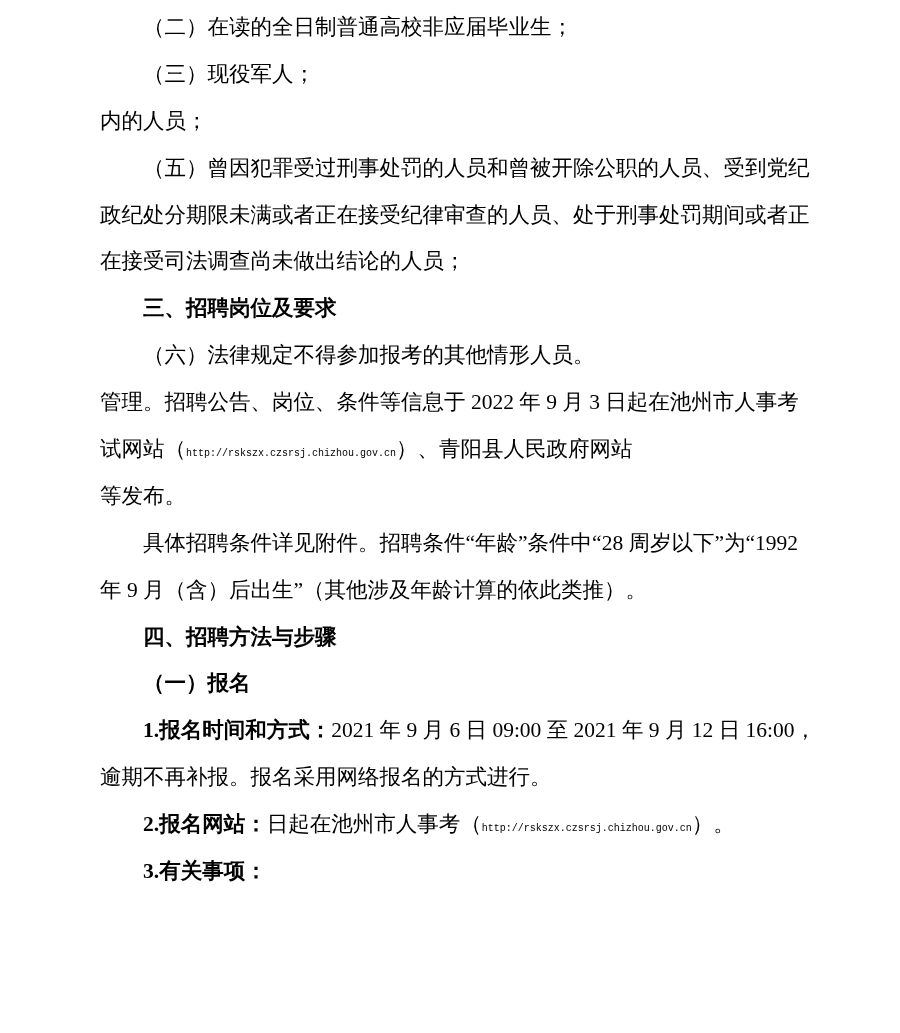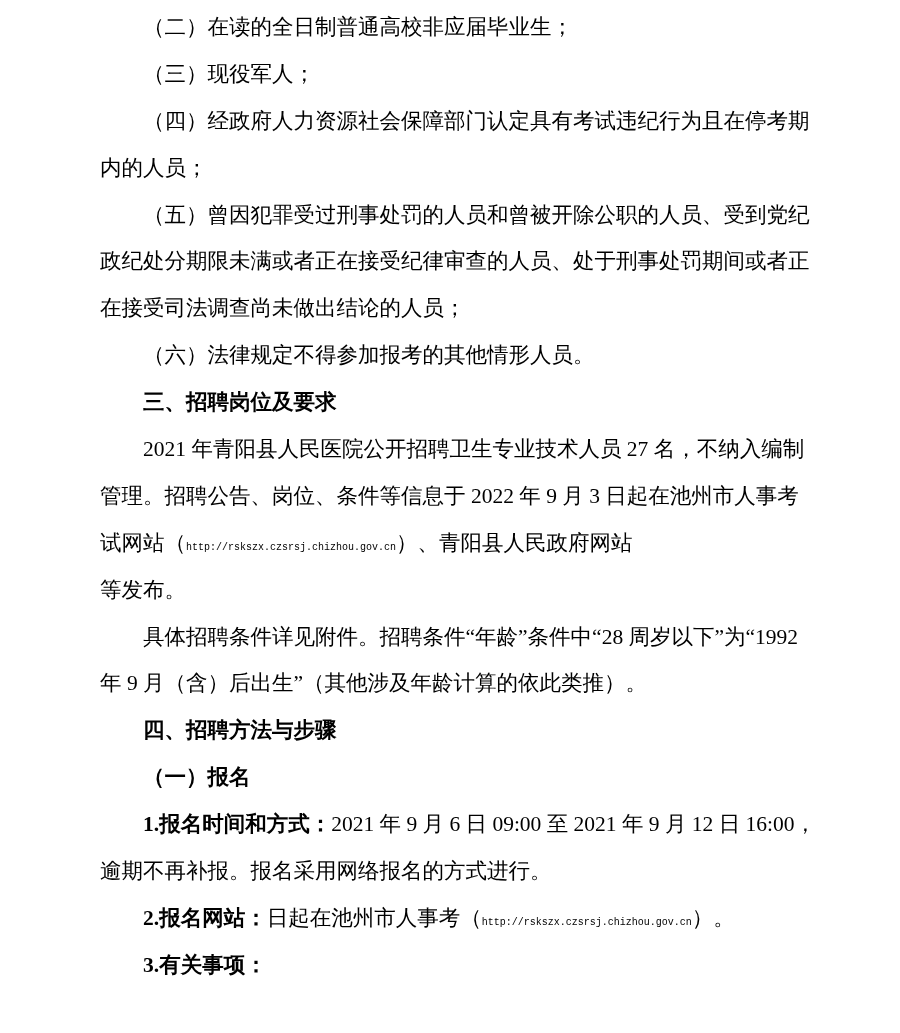--- a/index.html
+++ b/index.html
@@ -34,35 +34,33 @@
 </head>
 <body>
 
 <div class="page">
   <div class="doc">
 
     <div class="line indent"><span class="seg-n">（二）在读的全日制普通高校非应届毕业生；</span></div>
 
     <div class="line indent"><span class="seg-n">（三）现役军人；</span></div>
 
-    <div class="line indent"><span class="seg-n">（四）经政府人力资源社会保障部门认定具有考试违纪行为且在停考期</span></div>
 
     <div class="line"><span class="seg-n">内的人员；</span></div>
 
     <div class="line indent"><span class="seg-n">（五）曾因犯罪受过刑事处罚的人员和曾被开除公职的人员、受到党纪</span></div>
 
     <div class="line"><span class="seg-n">政纪处分期限未满或者正在接受纪律审查的人员、处于刑事处罚期间或者正</span></div>
 
     <div class="line"><span class="seg-n">在接受司法调查尚未做出结论的人员；</span></div>
 
+    <div class="line indent"><span class="seg-b">三、招聘岗位及要求</span></div>
+
     <div class="line indent"><span class="seg-n">（六）法律规定不得参加报考的其他情形人员。</span></div>
 
-    <div class="line indent"><span class="seg-b">三、招聘岗位及要求</span></div>
-
-    <div class="line indent"><span class="seg-n">2021 年青阳县人民医院公开招聘卫生专业技术人员 27 名，不纳入编制</span></div>
 
     <div class="line"><span class="seg-n">管理。招聘公告、岗位、条件等信息于 2022 年 9 月 3 日起在池州市人事考</span></div>
 
     <div class="line"><span class="seg-n">试网站（</span><span class="seg-u">http://rskszx.czsrsj.chizhou.gov.cn</span><span class="seg-n">）、青阳县人民政府网站</span></div>
 
 
     <div class="line"><span class="seg-n">等发布。</span></div>
 
     <div class="line indent"><span class="seg-n">具体招聘条件详见附件。招聘条件“年龄”条件中“28 周岁以下”为“1992</span></div>
 

